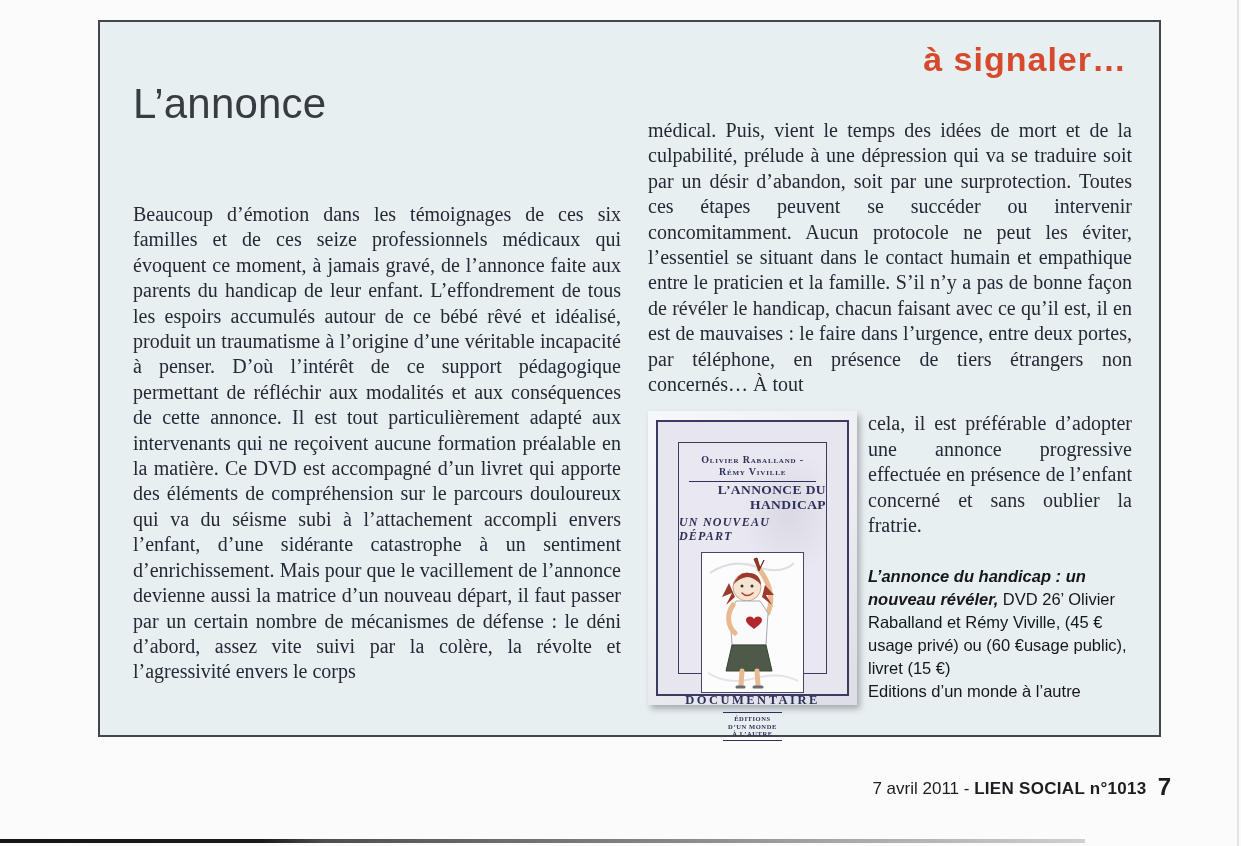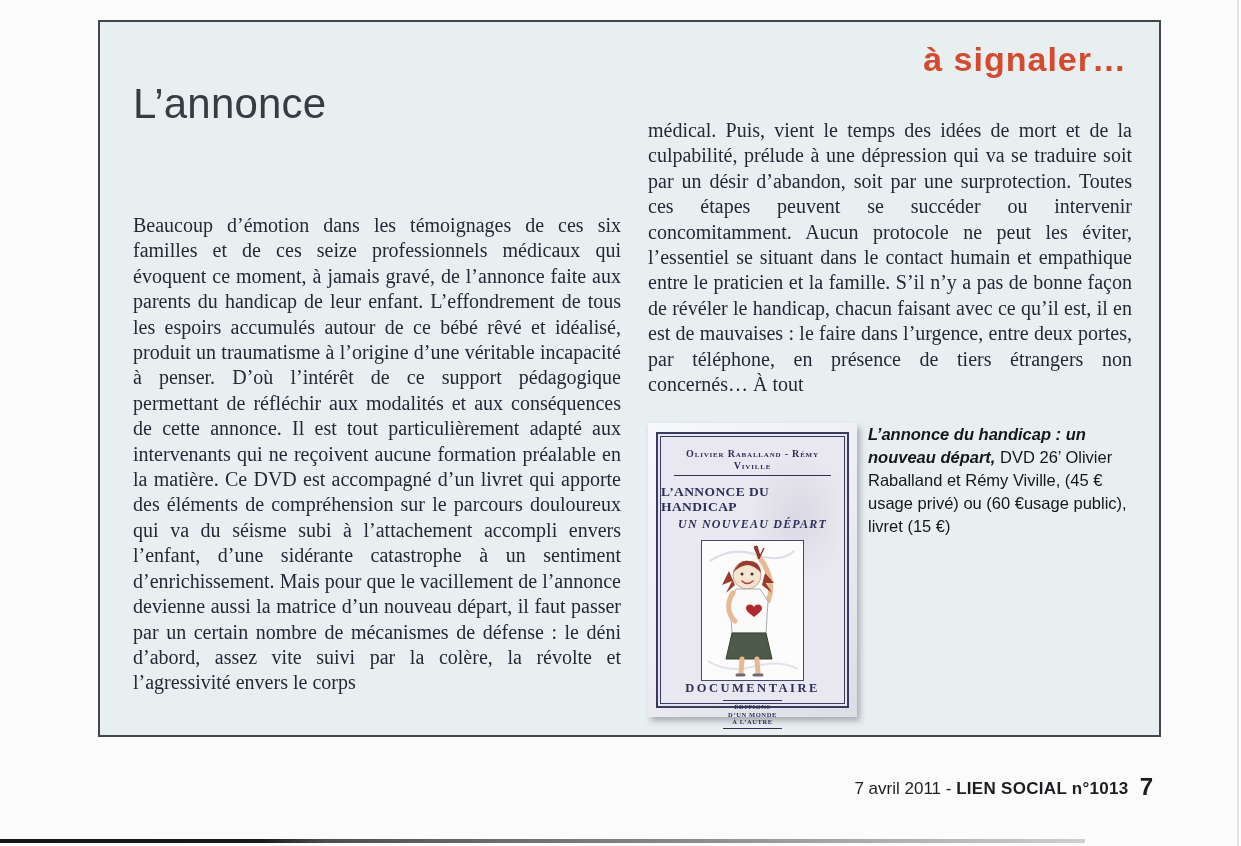--- a/index.html
+++ b/index.html
@@ -40,21 +40,21 @@
     color: #383b41;
   }
   .title span { display: block; text-align: right; }
   .bodytext {
     font: 20px/25.4px "Liberation Serif", serif;
     color: var(--ink);
     text-align: justify;
   }
   .col-left {
     position: absolute;
-    left: 33px; top: 191px;
+    left: 33px; top: 180px;
     width: 488px;
   }
   .col-right {
     position: absolute;
     left: 548px; top: 96px;
     width: 484px;
   }
   .wrap-zone { margin-top: 14px; }
   .wrap-zone::after { content: ""; display: block; clear: both; }
 
@@ -64,21 +64,21 @@
     width: 209px; height: 294px;
     margin-right: 11px; margin-bottom: 6px;
     padding: 9px 8px;
     background: linear-gradient(140deg, #f7f8fa 0%, #ececf2 55%, #dcdde5 100%);
     box-shadow: 3px 4px 6px rgba(50,50,60,0.35);
   }
   .dvd-cover {
     width: 100%; height: 100%;
     background: #e7e6ee;
     border: 2px solid #3a3a62;
-    padding: 2px;
+    padding: 20px;
   }
   .dvd-inner {
     width: 100%; height: 100%;
     border: 1px solid #3a3a62;
     display: flex;
     flex-direction: column;
     align-items: center;
     padding-top: 11px;
     background:
       radial-gradient(ellipse 70px 90px at 75% 30%, rgba(190,190,205,0.35), transparent 70%),
@@ -88,25 +88,25 @@
     font: 700 10px/12px "Liberation Serif", serif;
     font-variant: small-caps;
     letter-spacing: 0.8px;
     color: var(--navy);
     text-align: center;
     width: 86%;
     padding-bottom: 3px;
     border-bottom: 1px solid var(--navy);
   }
   .dvd-title {
-    margin-top: 8px;
+    margin-top: 0;
     font: 700 13.5px/15px "Liberation Serif", serif;
     letter-spacing: 0.4px;
     color: var(--navy);
-    text-align: left;
+    text-align: right;
   }
   .dvd-subtitle {
     margin-top: 3px;
     font: italic 700 12px/14px "Liberation Serif", serif;
     letter-spacing: 1.2px;
     color: var(--navy);
   }
   .dvd-art {
     margin-top: 9px;
     width: 103px; height: 141px;
@@ -131,21 +131,21 @@
   .caption {
     margin-top: 26px;
     font: 16.5px/23px "Liberation Sans", sans-serif;
     color: #15171b;
     overflow: hidden;
   }
   .cap-bold { font-weight: 700; font-style: italic; }
 
   .footer {
     position: absolute;
-    top: 774px; right: 88px;
+    top: 774px; right: 70px;
     font: 17px/26px "Liberation Sans", sans-serif;
     color: #1b1d21;
     white-space: nowrap;
   }
   .footer .journal { font-weight: 700; letter-spacing: 0.3px; }
   .footer .pagenum {
     font: 700 24px/26px "Liberation Sans", sans-serif;
     margin-left: 11px;
     vertical-align: -1px;
   }
@@ -226,23 +226,25 @@
               <div class="dvd-genre">DOCUMENTAIRE</div>
               <div class="dvd-pub">
                 <div>ÉDITIONS</div>
                 <div>D’UN MONDE</div>
                 <div>À L’AUTRE</div>
               </div>
             </div>
           </div>
         </div>
 
+        <p class="bodytext">cela, il est préférable d’adopter une annonce progressive effectuée en présence de l’enfant concerné et sans oublier la fratrie.</p>
 
         <div class="caption">
-          <span class="cap-bold">L’annonce du handicap : un nouveau départ,</span><span> DVD 26’ Olivier Raballand et Rémy Viville, (45 € usage privé) ou (60 €usage public), livret (15 €)</span>
+          <span class="cap-bold">L’annonce du handicap : un nouveau révéler,</span><span> DVD 26’ Olivier Raballand et Rémy Viville, (45 € usage privé) ou (60 €usage public), livret (15 €)</span>
+          <div>Editions d’un monde à l’autre</div>
         </div>
 
       </div>
     </div>
 
   </div>
 
   <div class="footer">
     <span>7 avril 2011 - </span><span class="journal">LIEN SOCIAL n°1013</span><span class="pagenum">7</span>
   </div>

